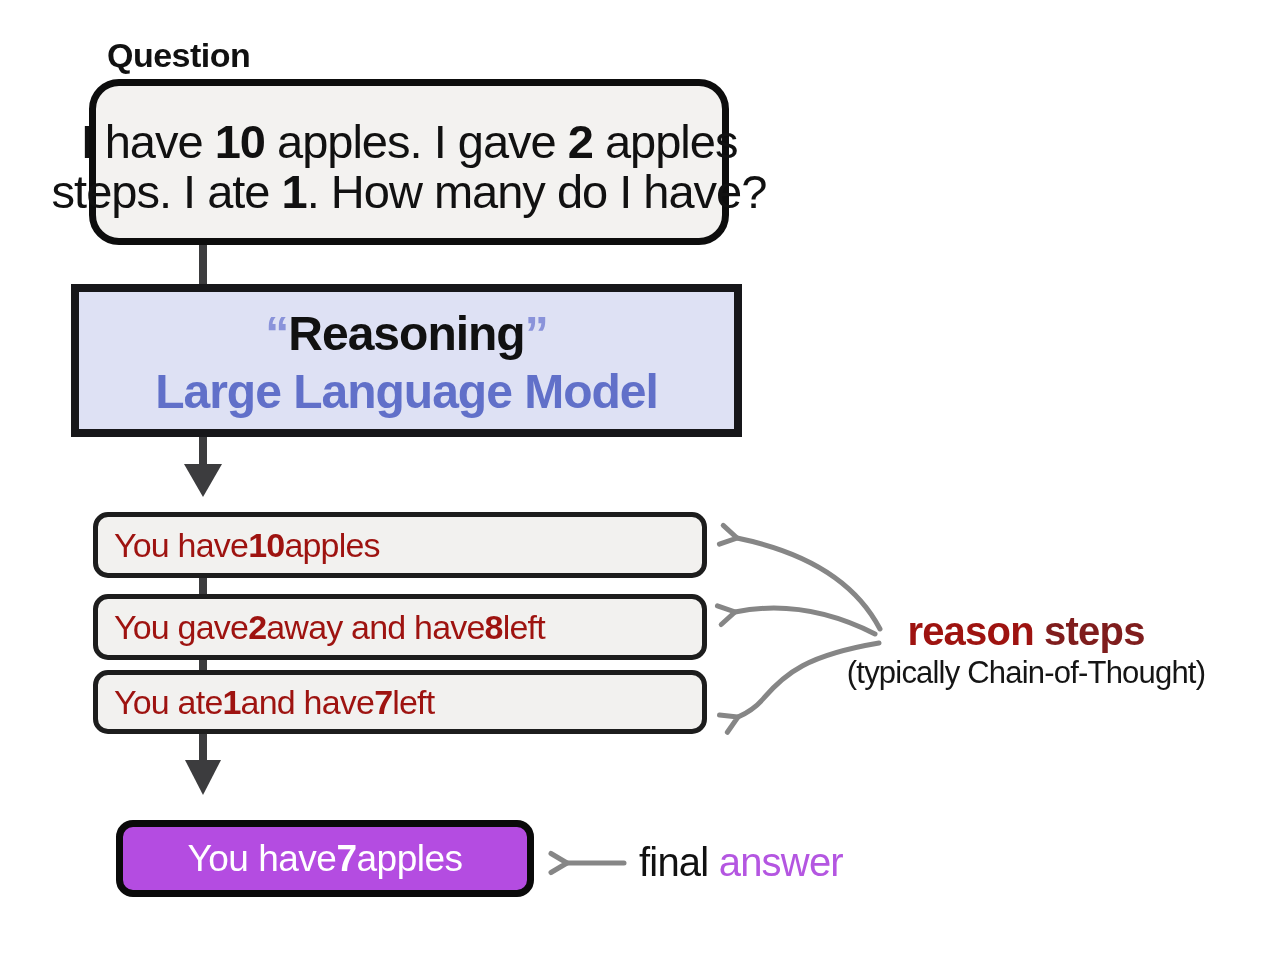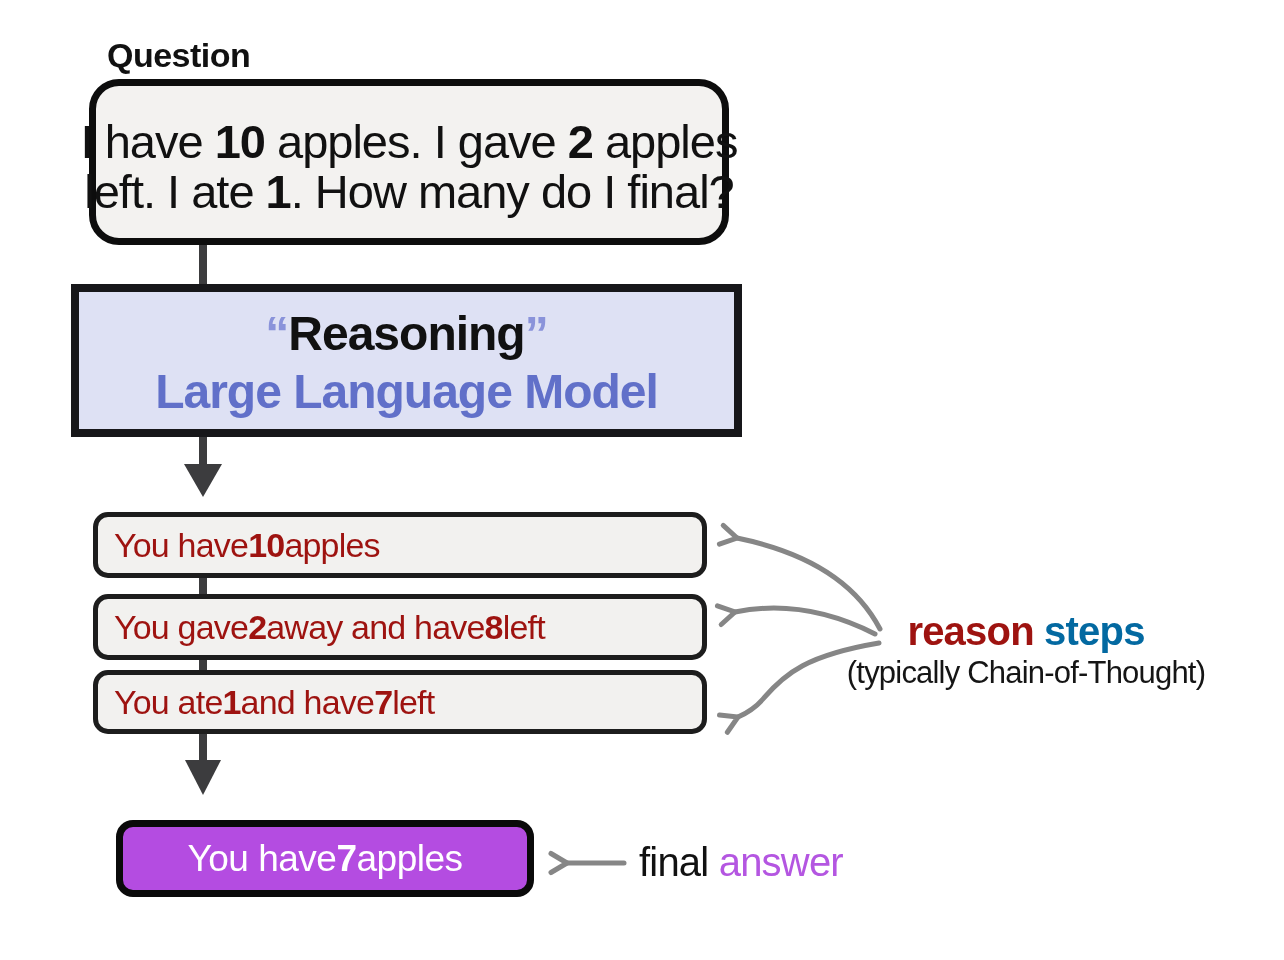--- a/index.html
+++ b/index.html
@@ -90,21 +90,21 @@
   }
 
   .reason-note{
     left:790px;top:608px;width:450px;
     text-align:center;white-space:nowrap;
   }
   .reason-note .headline{
     font-size:40px;font-weight:700;letter-spacing:-0.8px;line-height:46px;
   }
   .reason-note .headline .red{color:var(--red);}
-  .reason-note .headline .blk{color:#0369a1;}
+  .reason-note .headline .blk{color:#7f1d1d;}
   .reason-note .subtitle{
     font-size:31px;font-weight:400;letter-spacing:-0.8px;line-height:38px;
     color:#151515;
   }
 
   .final-label{
     left:628px;top:840px;
     font-size:40px;font-weight:400;letter-spacing:-0.8px;
     white-space:nowrap;
   }
@@ -145,21 +145,21 @@
     <path class="ga" d="M 864 634 Q 793 598 724 612" marker-end="url(#openhead)"></path>
     <path class="ga" d="M 868 643 C 797 655 774 673 752 699 C 745 707 738 712 727 717" marker-end="url(#openhead)"></path>
 
     <path class="ga" d="M 613 863 L 556 863" marker-end="url(#openhead)"></path>
   </svg>
 
   <div class="node question-label">Question</div>
 
   <div class="node question-box">
     <div><span class="t">I have </span><span class="b">10</span><span class="t"> apples. I gave </span><span class="b">2</span><span class="t"> apples</span></div>
-    <div><span class="t">left. I ate </span><span class="b">1</span><span class="t">. How many do I final?</span></div>
+    <div><span class="t">steps. I ate </span><span class="b">1</span><span class="t">. How many do I have?</span></div>
   </div>
 
   <div class="node llm-box">
     <div><span class="llm-quote">“</span><span class="llm-title">Reasoning</span><span class="llm-quote">”</span></div>
     <div class="llm-subtitle">Large Language Model</div>
   </div>
 
   <div class="node step-box step-1">
     <span class="t">You have </span>
       <span class="b">10</span>

